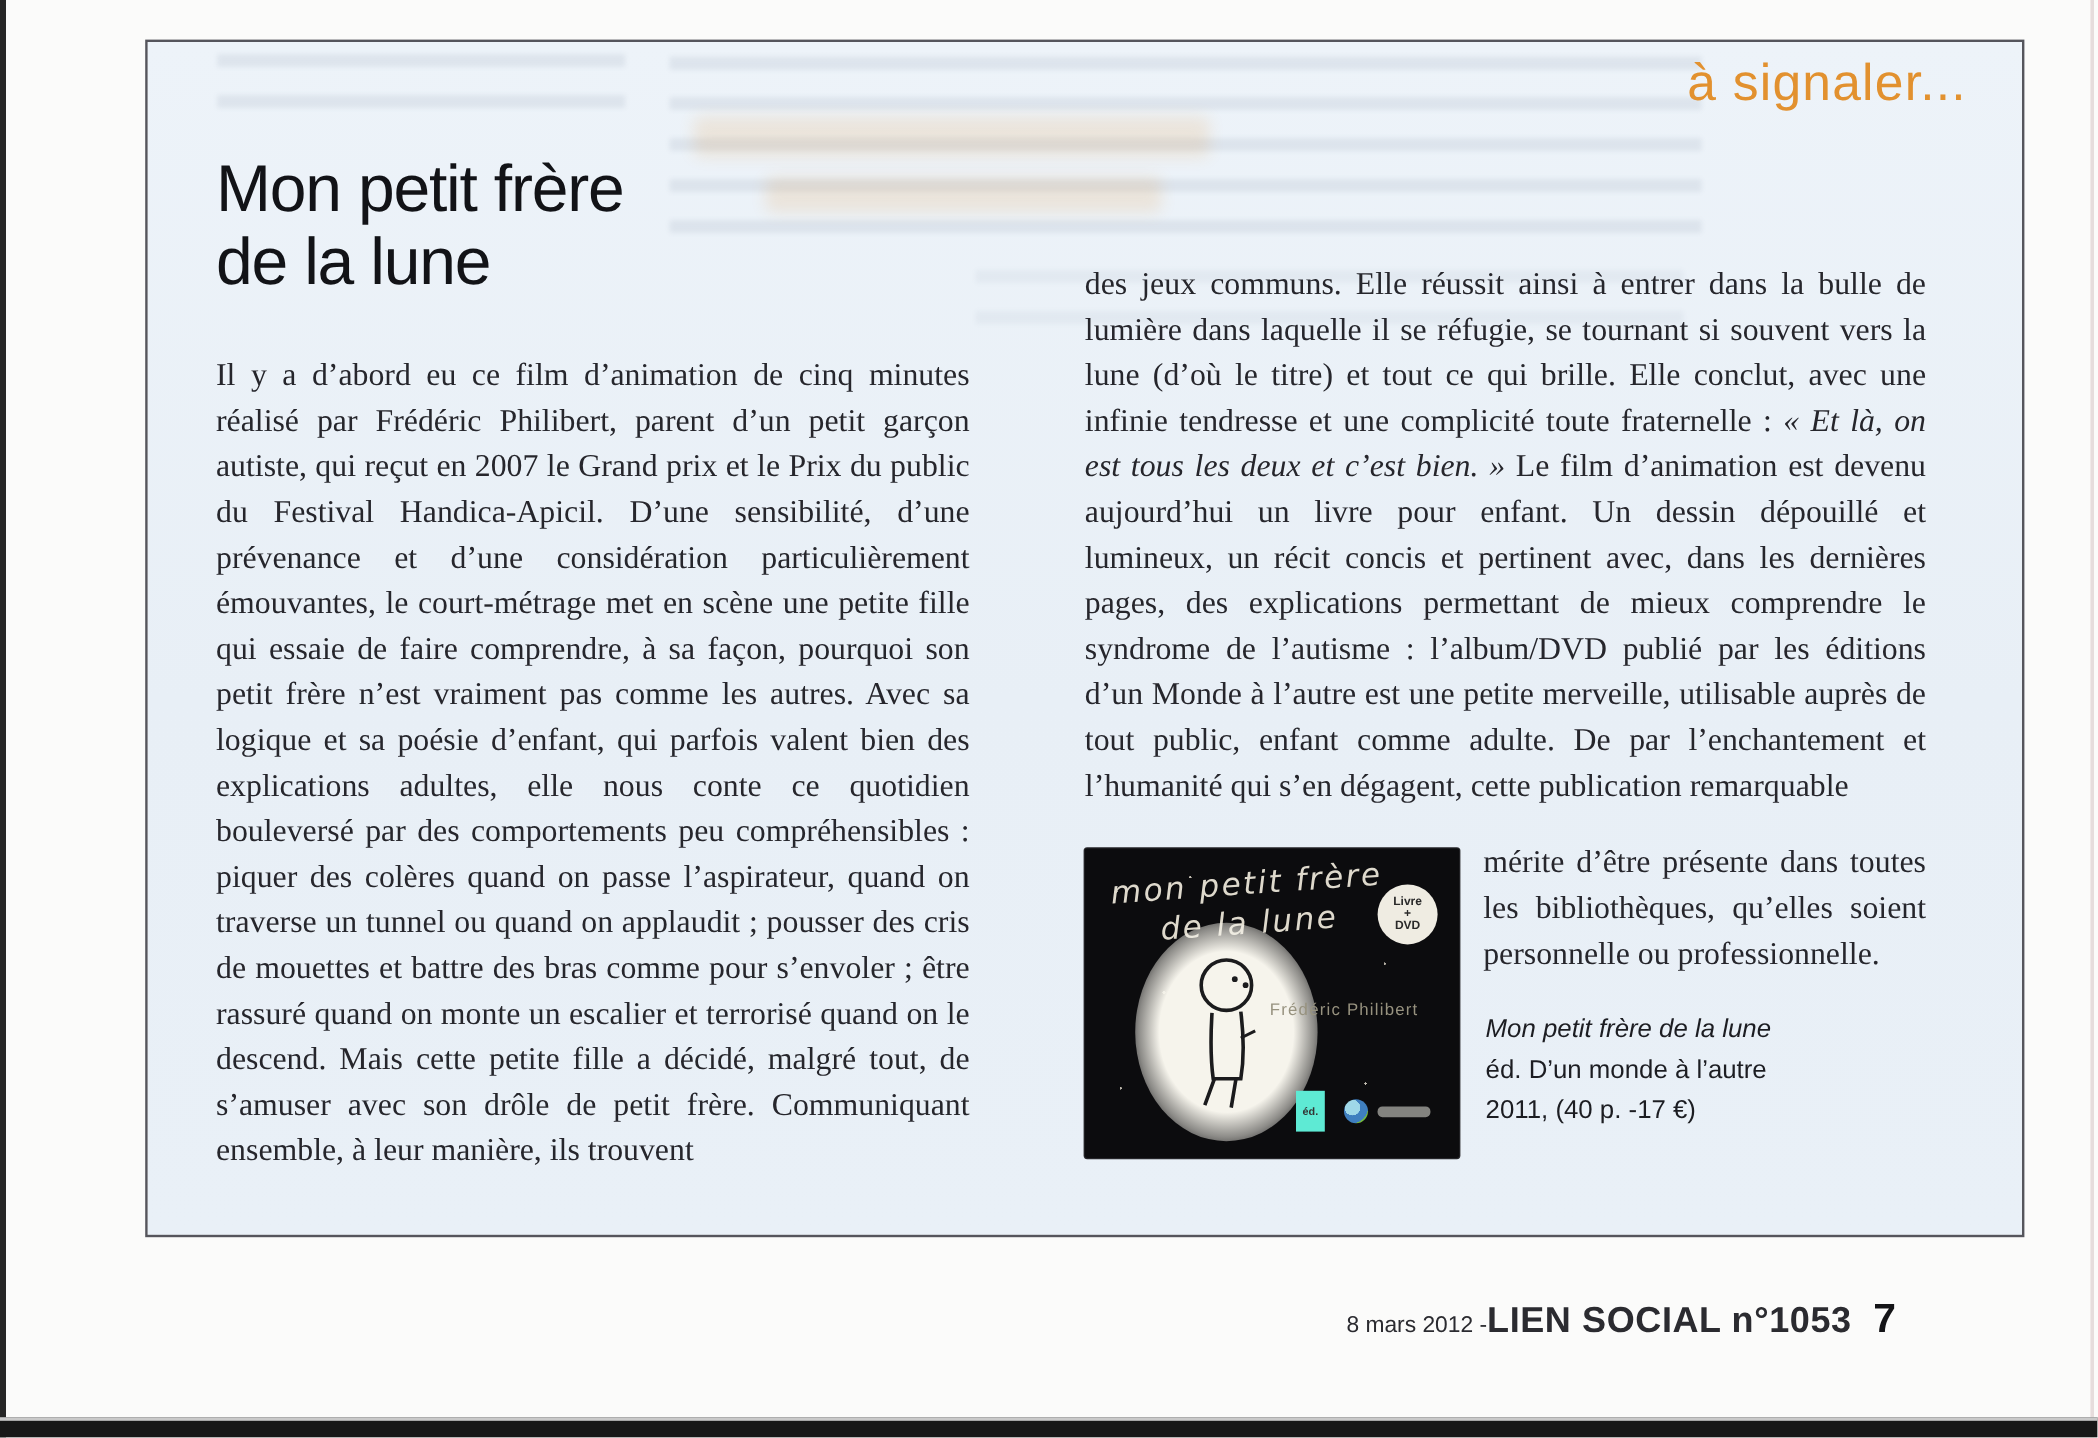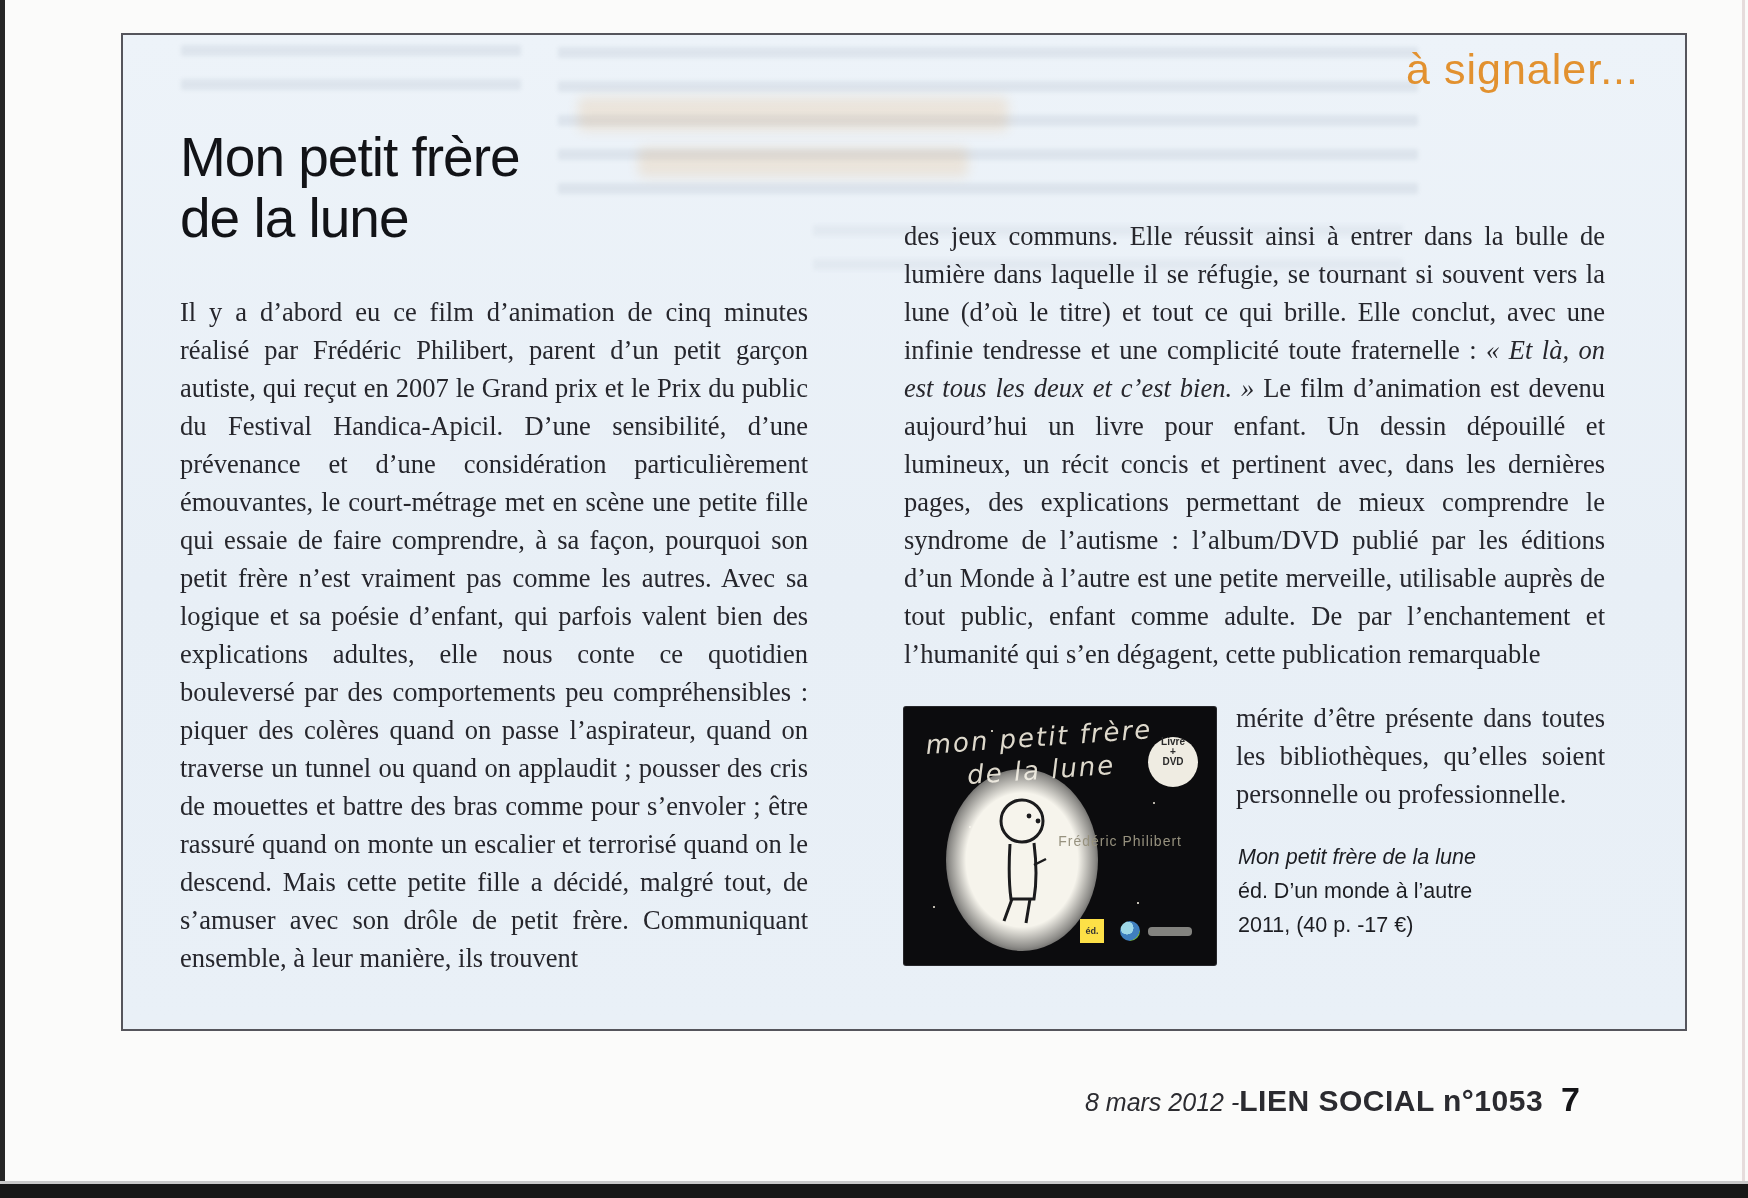--- a/index.html
+++ b/index.html
@@ -67,47 +67,47 @@
       radial-gradient(circle 1.5px at 88px 24px,#c4bfb3 60%,transparent 70%);
   }
   .cover-script{
     position:absolute;top:14px;left:14px;right:54px;text-align:center;
     color:#ded9cc;font-family:"DejaVu Sans", sans-serif;font-style:italic;
     font-size:26px;line-height:33px;letter-spacing:2px;transform:rotate(-4deg);
   }
   .cover-badge{
     position:absolute;top:30px;right:18px;width:50px;height:50px;border-radius:50%;
     background:#efece2;color:#2a2a2a;display:flex;flex-direction:column;
-    align-items:center;font-size:10px;line-height:10px;font-weight:700;
+    align-items:center;justify-content:center;font-size:10px;line-height:10px;font-weight:700;
   }
   .moon{
     position:absolute;left:42px;top:62px;width:152px;height:182px;border-radius:50%;
     background:radial-gradient(ellipse at 50% 50%, #f6f4ec 52%, rgba(246,244,236,.55) 68%, rgba(246,244,236,.18) 78%, transparent 86%);
   }
   .moon svg{position:absolute;left:30px;top:26px;}
   .cover-author{
     position:absolute;right:34px;top:126px;color:#97927f;font-size:14px;letter-spacing:1px;
   }
   .cover-logos{position:absolute;right:24px;bottom:22px;display:flex;align-items:center;gap:16px;}
-  .logo-square{width:24px;height:24px;background:#fde047;display:flex;align-items:center;justify-content:center;
+  .logo-square{width:24px;height:34px;background:#5eead4;display:flex;align-items:center;justify-content:center;
     font-size:9px;color:#333;font-weight:700;}
   .logo-round{width:20px;height:20px;border-radius:50%;
     background:radial-gradient(circle at 35% 35%, #9fd8e8 0 35%, #3f7fbf 36% 70%, #74b843 71% 100%);}
   .logo-round-tail{width:44px;height:9px;background:rgba(230,230,220,.55);border-radius:4px;margin-left:-8px;}
 
   .caption{
     margin-left:334px;margin-top:4px;
     font-size:21.5px;line-height:34px;color:#1c1d22;
   }
   .caption .cap-title{font-style:italic;}
 
   .footer{
     position:absolute;top:1080px;right:168px;display:flex;align-items:baseline;color:#2b2b30;
   }
-  .footer-date{font-size:25px;font-style:italic;}
+  .footer-date{font-size:19px;}
   .footer-journal{font-size:30px;font-weight:700;letter-spacing:.5px;}
   .footer-page{font-size:34px;font-weight:700;margin-left:18px;color:#141417;}
 </style>
 </head>
 <body>
 
 <div class="scan-edge-left"></div>
 <div class="scan-edge-right"></div>
 
 <div class="panel">

